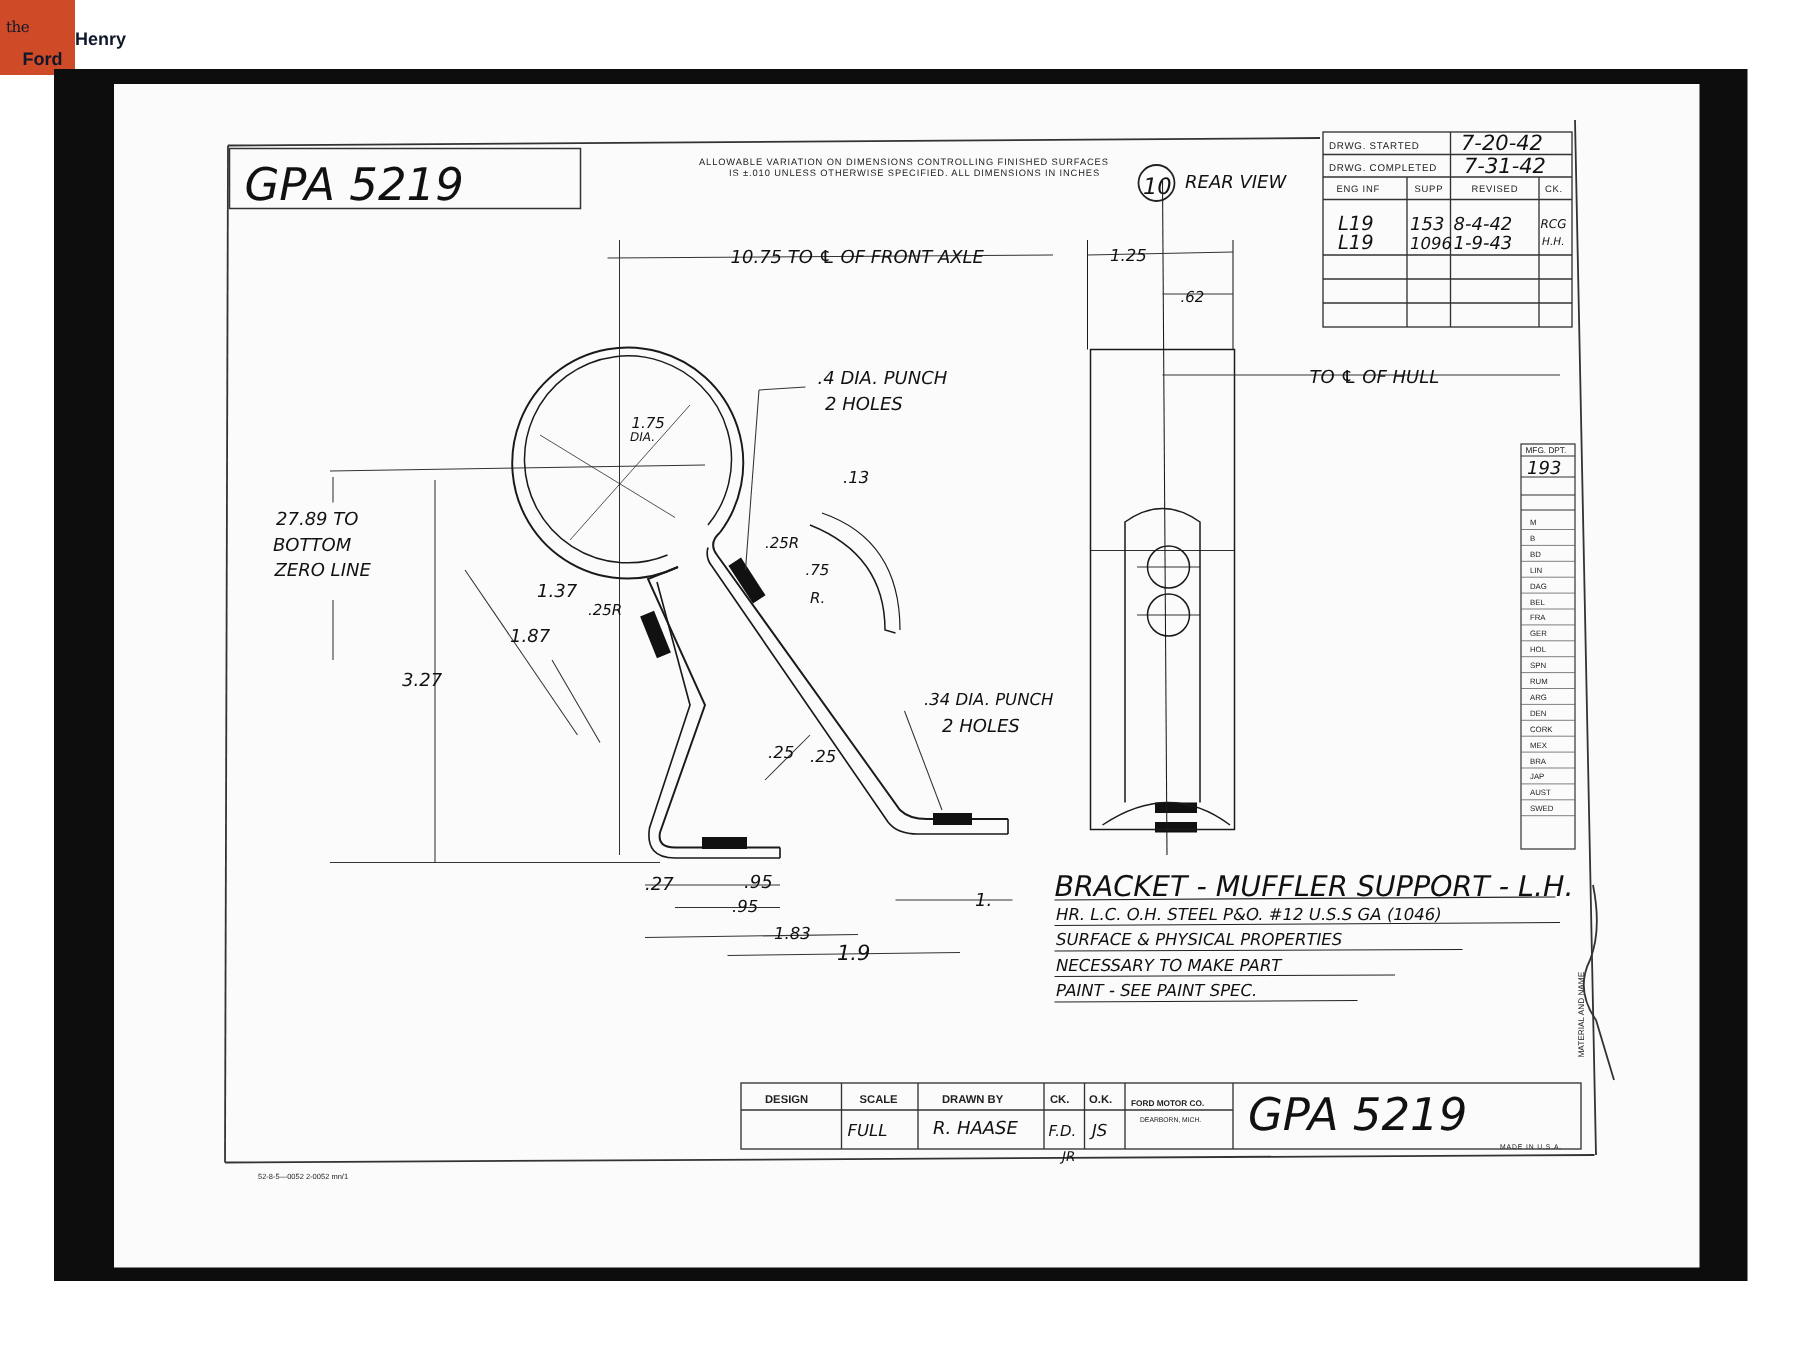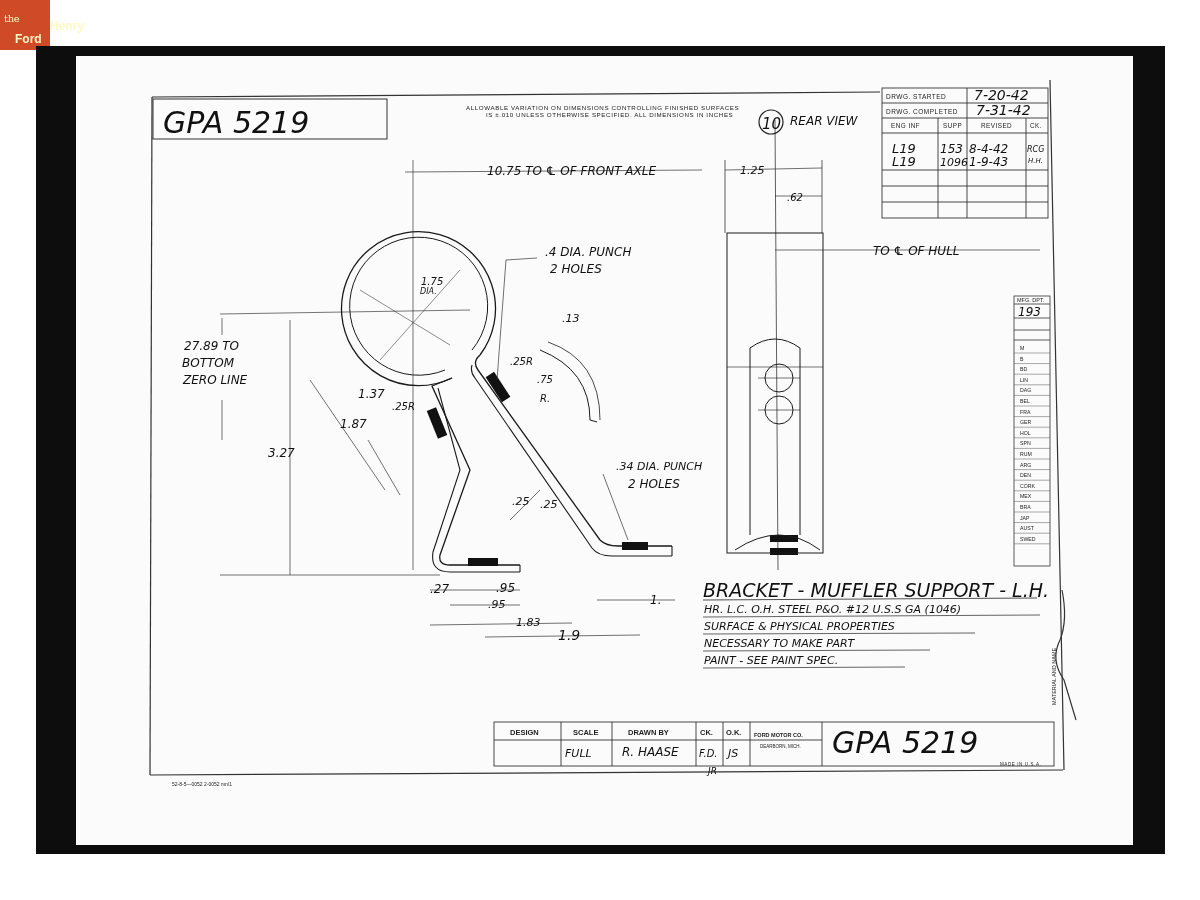--- a/index.html
+++ b/index.html
@@ -1,17 +1,17 @@
 <!DOCTYPE html>
 <html><head>
 <meta charset="utf-8">
 <style>
   html,body{margin:0;padding:0;background:#ffffff;}
   body{width:1200px;height:900px;position:relative;overflow:hidden;font-family:"Liberation Sans",sans-serif;}
-  .logo{position:absolute;left:0;top:0;width:50px;height:50px;background:#cf4a26;color:#fef9c3;box-sizing:border-box;}
+  .logo{position:absolute;left:0;top:0;width:50px;height:50px;background:#cf4a26;color:#0f172a;box-sizing:border-box;}
   .logo .the{position:absolute;left:4px;top:13px;font-size:10px;font-family:"DejaVu Serif",serif;letter-spacing:-0.3px;}
   .logo .henry{position:absolute;left:18px;top:19px;font-size:12px;font-weight:bold;font-family:"Liberation Sans",sans-serif;padding-left:32px;}
   .logo .ford{position:absolute;left:15px;top:32px;font-size:12px;font-weight:bold;font-family:"Liberation Sans",sans-serif;text-align:center;}
   .mat{position:absolute;left:36px;top:46px;width:1129px;height:808px;background:#0d0d0d;}
   .paper{position:absolute;left:76px;top:56px;width:1057px;height:789px;background:#fbfbfb;}
   svg{position:absolute;left:0;top:0;}
   .hand{font-family:"DejaVu Sans",sans-serif;font-style:italic;fill:#111;}
   .print{font-family:"Liberation Sans",sans-serif;fill:#222;}
 </style>
 </head>

